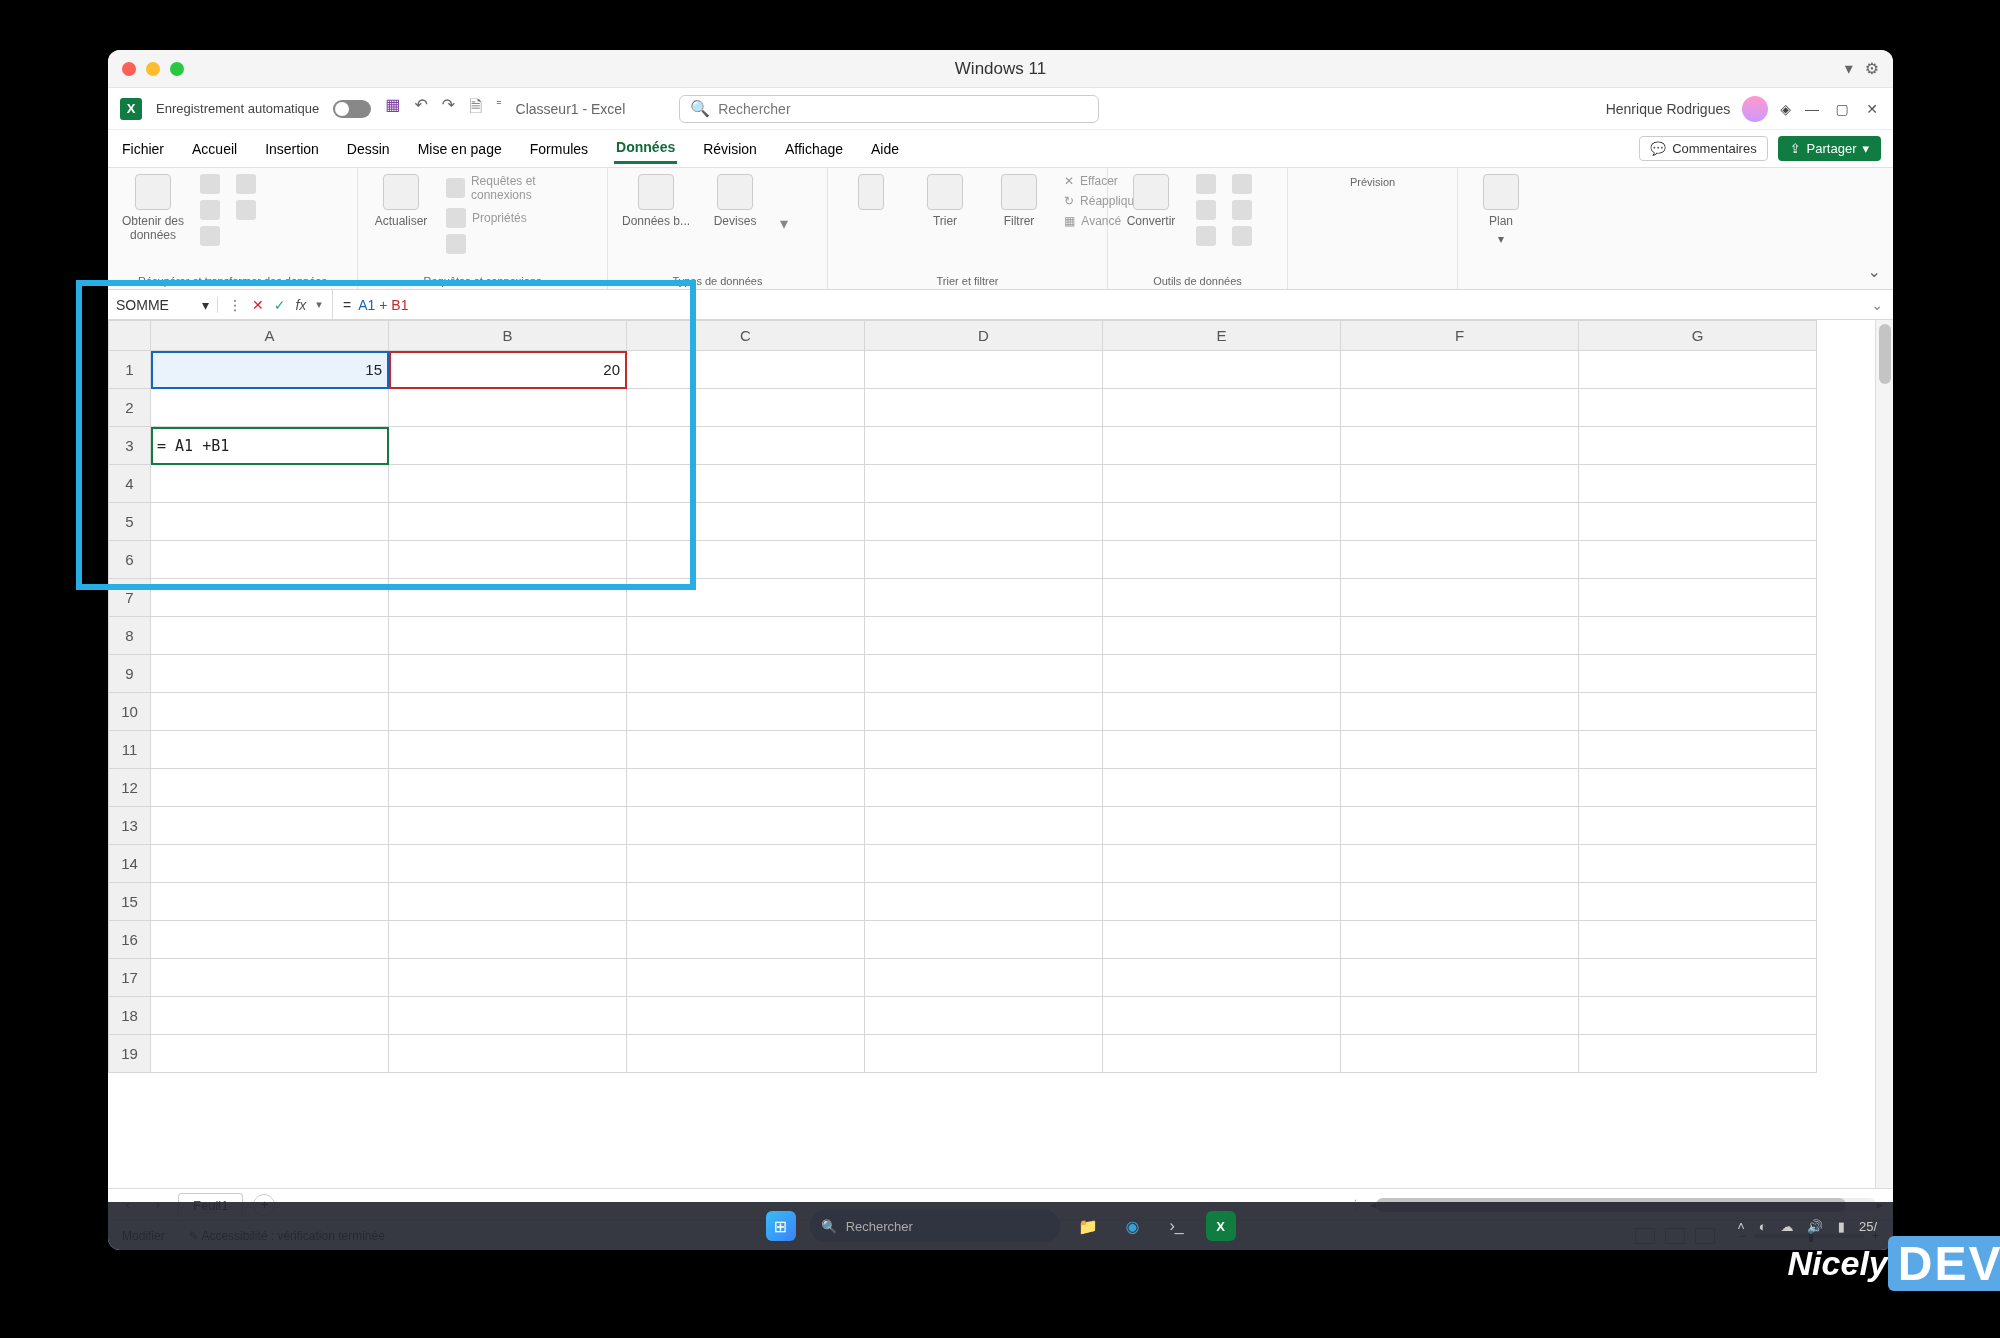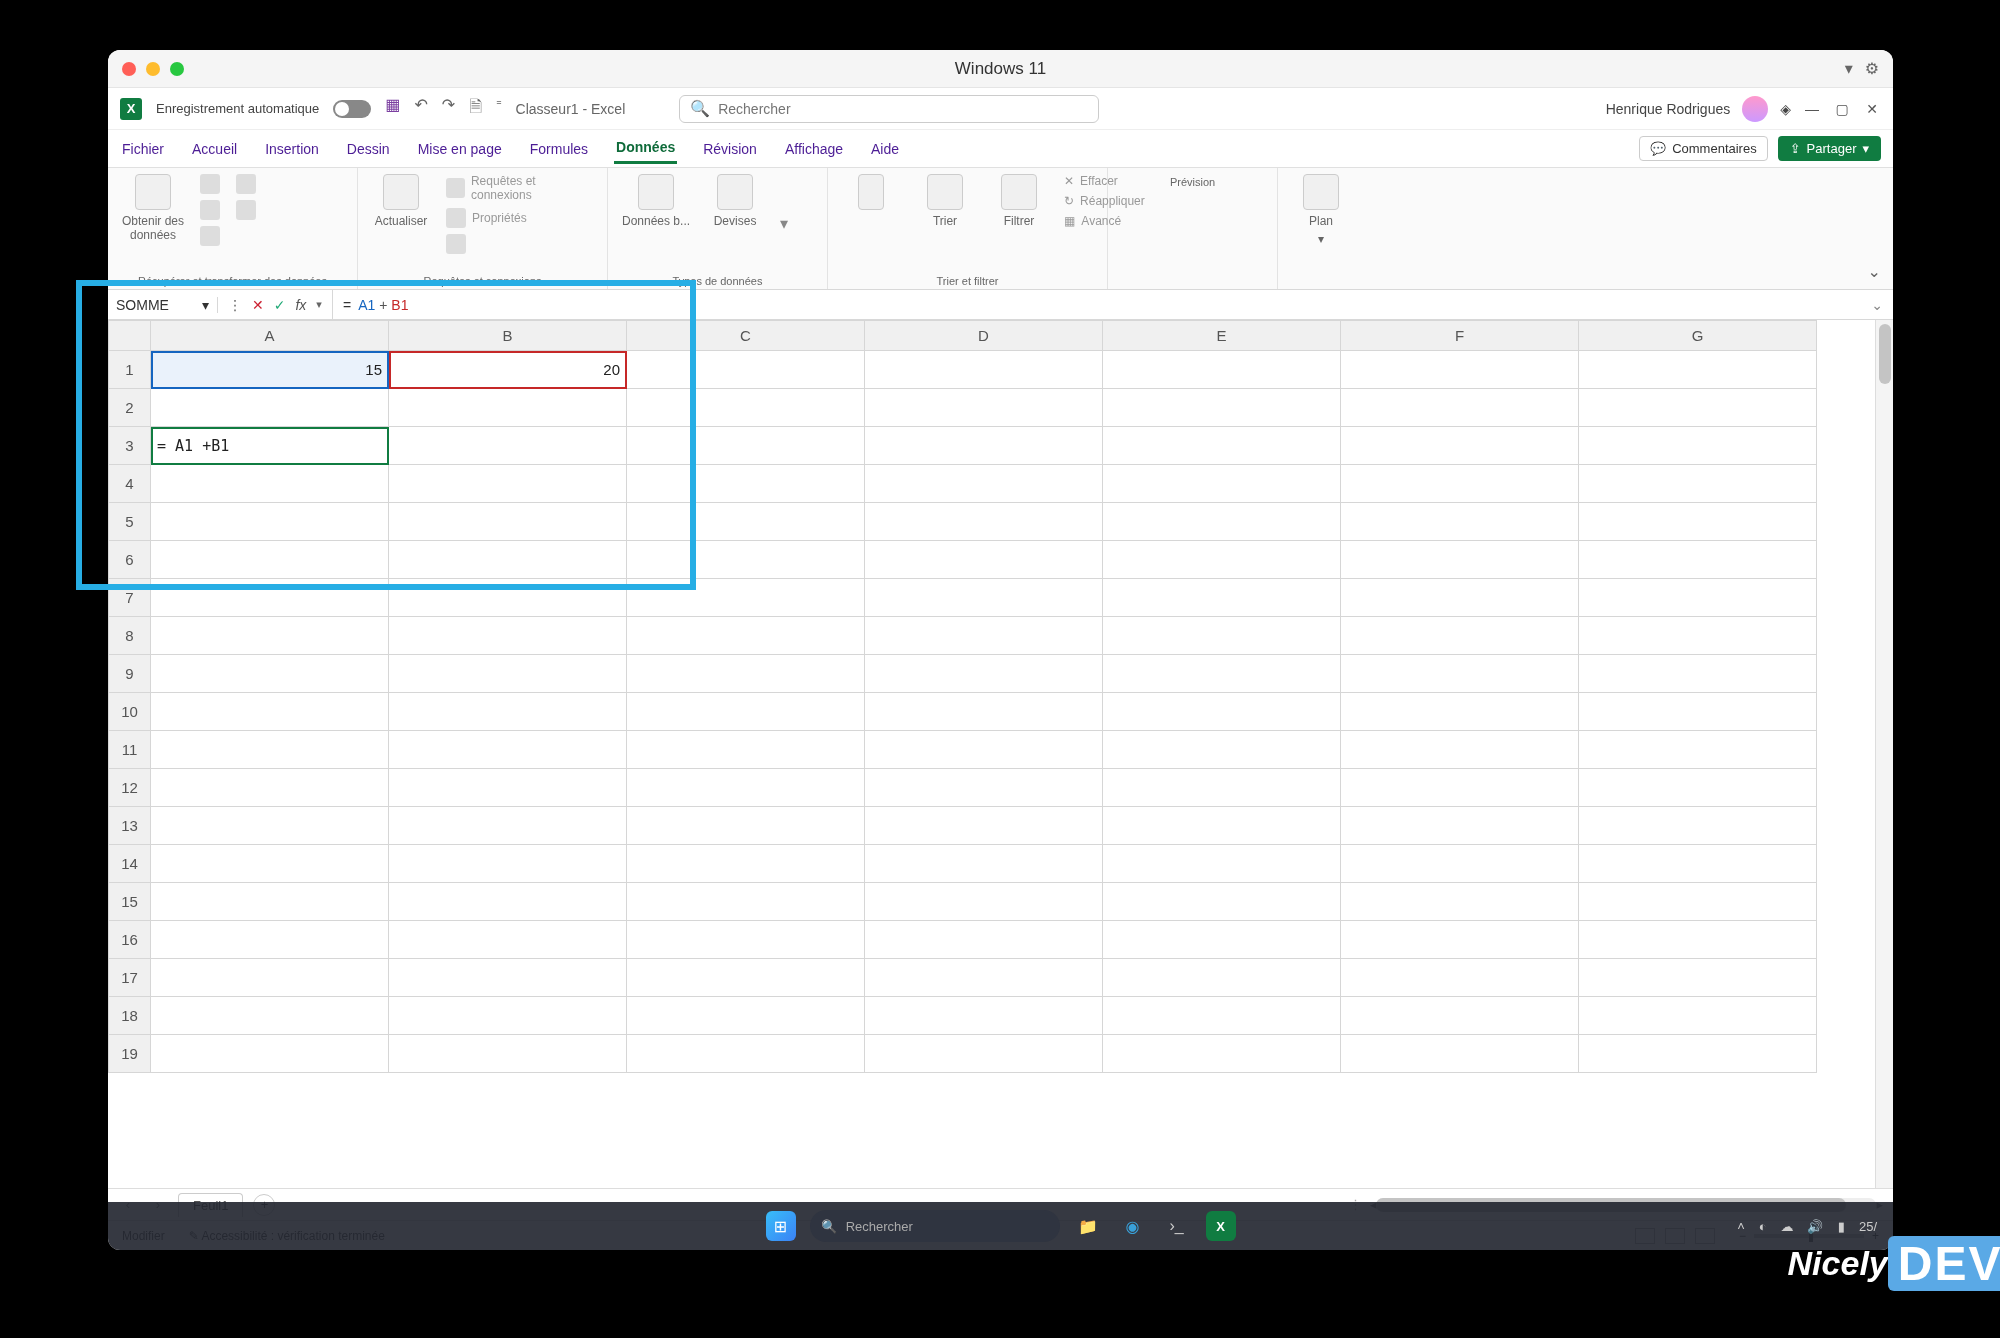--- a/index.html
+++ b/index.html
@@ -20,21 +20,21 @@
   .toggle::after{content:"";position:absolute;left:2px;top:2px;width:14px;height:14px;background:#fff;border-radius:50%;}
   .qat { display:flex; gap:14px; color:#666; font-size:16px;}
   .filelbl { font-size:14px; color:#666;}
   .search { flex:0 0 420px; height:28px; border:1px solid #ccc; border-radius:6px; display:flex; align-items:center; padding:0 10px; color:#888; gap:8px; margin-left:40px;}
   .search input{border:none;outline:none;flex:1;font-size:14px;color:#555;background:transparent;}
   .userbox { margin-left:auto; display:flex; align-items:center; gap:12px; font-size:14px; color:#444;}
   .avatar{width:26px;height:26px;border-radius:50%;background:linear-gradient(#f9c,#c9f);}
   .winbtn{width:18px;height:18px;display:flex;align-items:center;justify-content:center;color:#555;}
   
   .tabs { height:38px; display:flex; align-items:center; padding:0 12px; gap:24px; border-bottom:1px solid #e0e0e0;}
-  .tab { font-size:14px; color:#4c1d95; cursor:pointer; padding:6px 2px;}
+  .tab { font-size:14px; color:#000000; cursor:pointer; padding:6px 2px;}
   .tab.active { color:#0f6b3a; border-bottom:3px solid #107c41; font-weight:600;}
   .tabs-right{margin-left:auto;display:flex;gap:10px;}
   .btn-comm{border:1px solid #ccc;border-radius:4px;padding:4px 10px;font-size:13px;display:flex;align-items:center;gap:6px;color:#333;}
   .btn-share{background:#107c41;color:#fff;border-radius:4px;padding:4px 12px;font-size:13px;display:flex;align-items:center;gap:6px;}
   
   .ribbon { height:122px; display:flex; border-bottom:1px solid #d8d8d8; background:#fafafa; position:relative;}
   .rgroup { border-right:1px solid #e3e3e3; padding:6px 14px 2px; display:flex; flex-direction:column; justify-content:space-between;}
   .rgroup-label{font-size:11px;color:#666;text-align:center;padding-top:2px;}
   .ricons{display:flex;gap:16px;align-items:flex-start;flex:1;}
   .rbig{display:flex;flex-direction:column;align-items:center;gap:4px;color:#666;font-size:12px;min-width:58px;}
@@ -246,20 +246,39 @@
               <span>Réappliquer</span>
             </div>
           <div class="rline">
               <span class="ico">▦</span>
               <span>Avancé</span>
             </div>
         </div>
       </div>
       <div class="rgroup-label">Trier et filtrer</div>
     </div>
+    <div class="rgroup" style="width:180px">
+      <div class="ricons">
+        <div class="rbig">
+            <div class="ricon-box"></div>
+            <span>Convertir</span>
+          </div>
+        <div class="rstack">
+            <div class="ricon-sm"></div>
+            <div class="ricon-sm"></div>
+            <div class="ricon-sm"></div>
+          </div>
+        <div class="rstack">
+            <div class="ricon-sm"></div>
+            <div class="ricon-sm"></div>
+            <div class="ricon-sm"></div>
+          </div>
+      </div>
+      <div class="rgroup-label">Outils de données</div>
+    </div>
     <div class="rgroup" style="width:170px">
       <div class="rgroup-label">Prévision</div>
     </div>
     <div class="rgroup" style="width:90px;border-right:none">
       <div class="ricons">
         <div class="rbig">
             <div class="ricon-box"></div>
             <span>Plan</span>
             <span class="ico">▾</span>
           </div>

